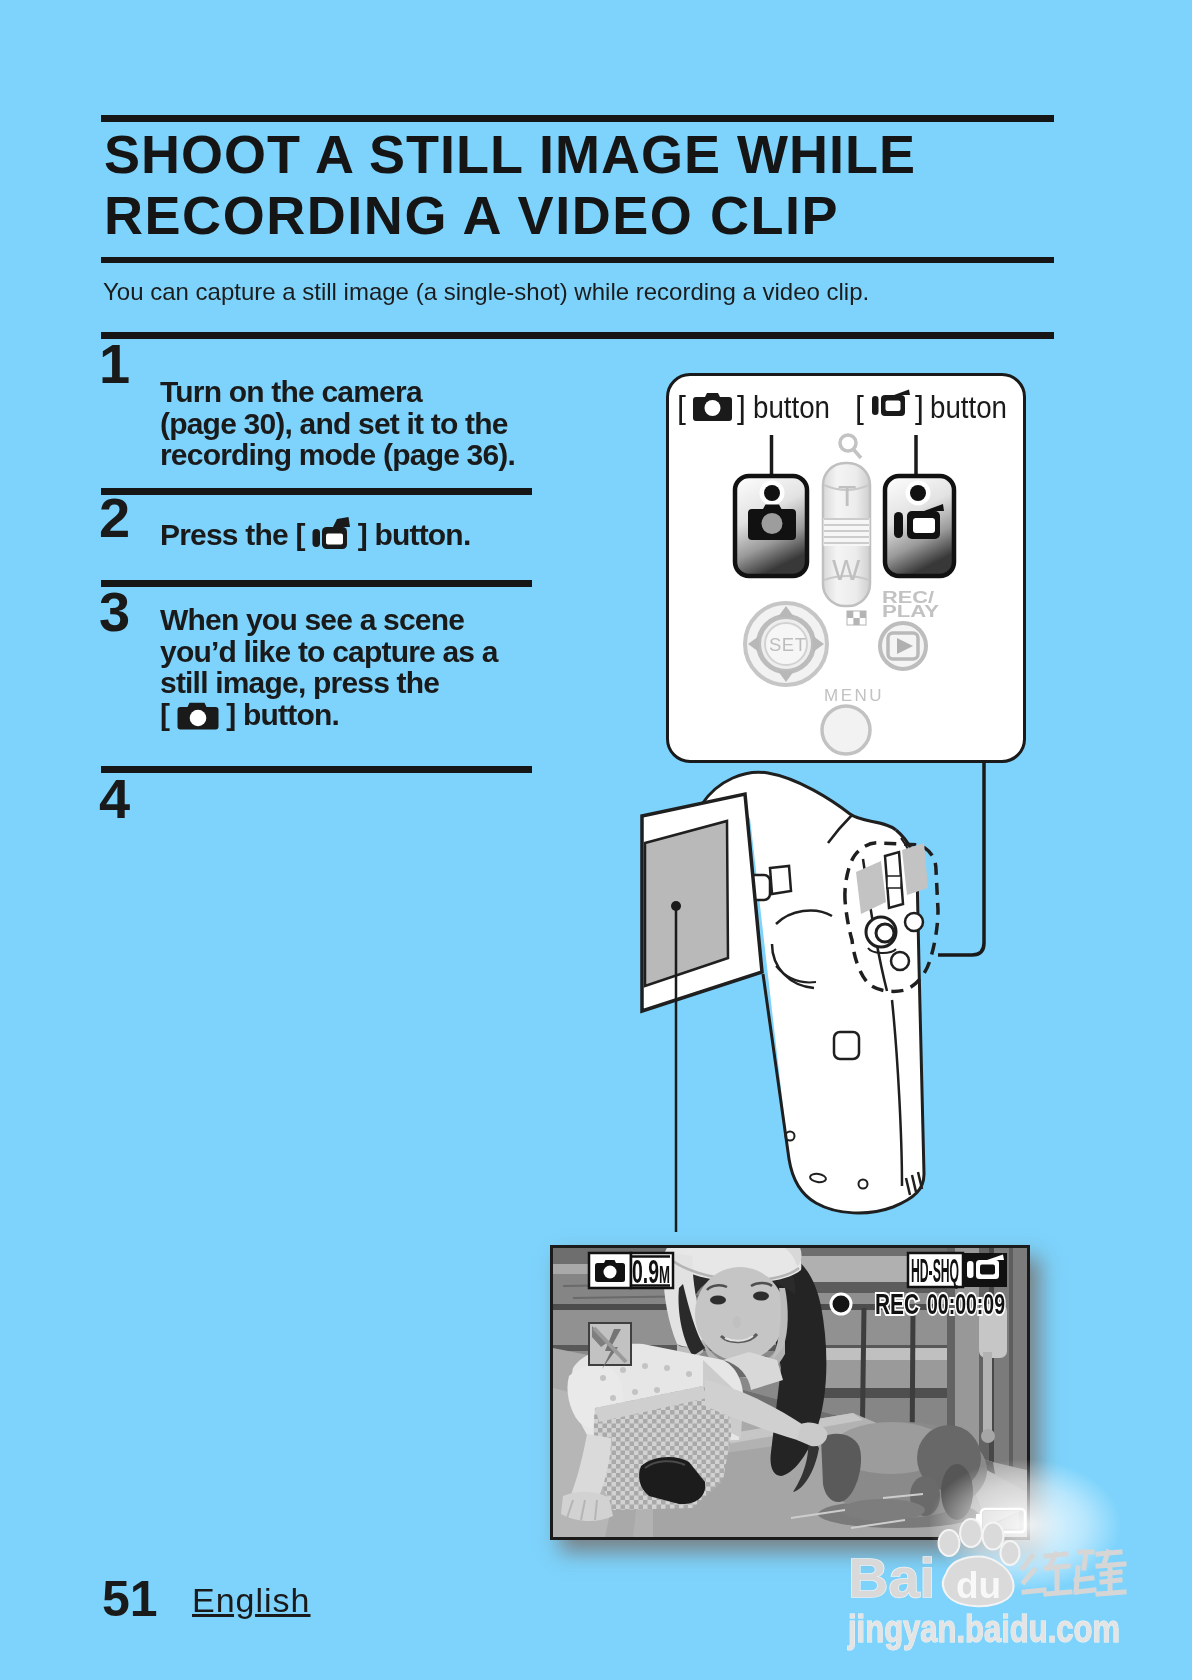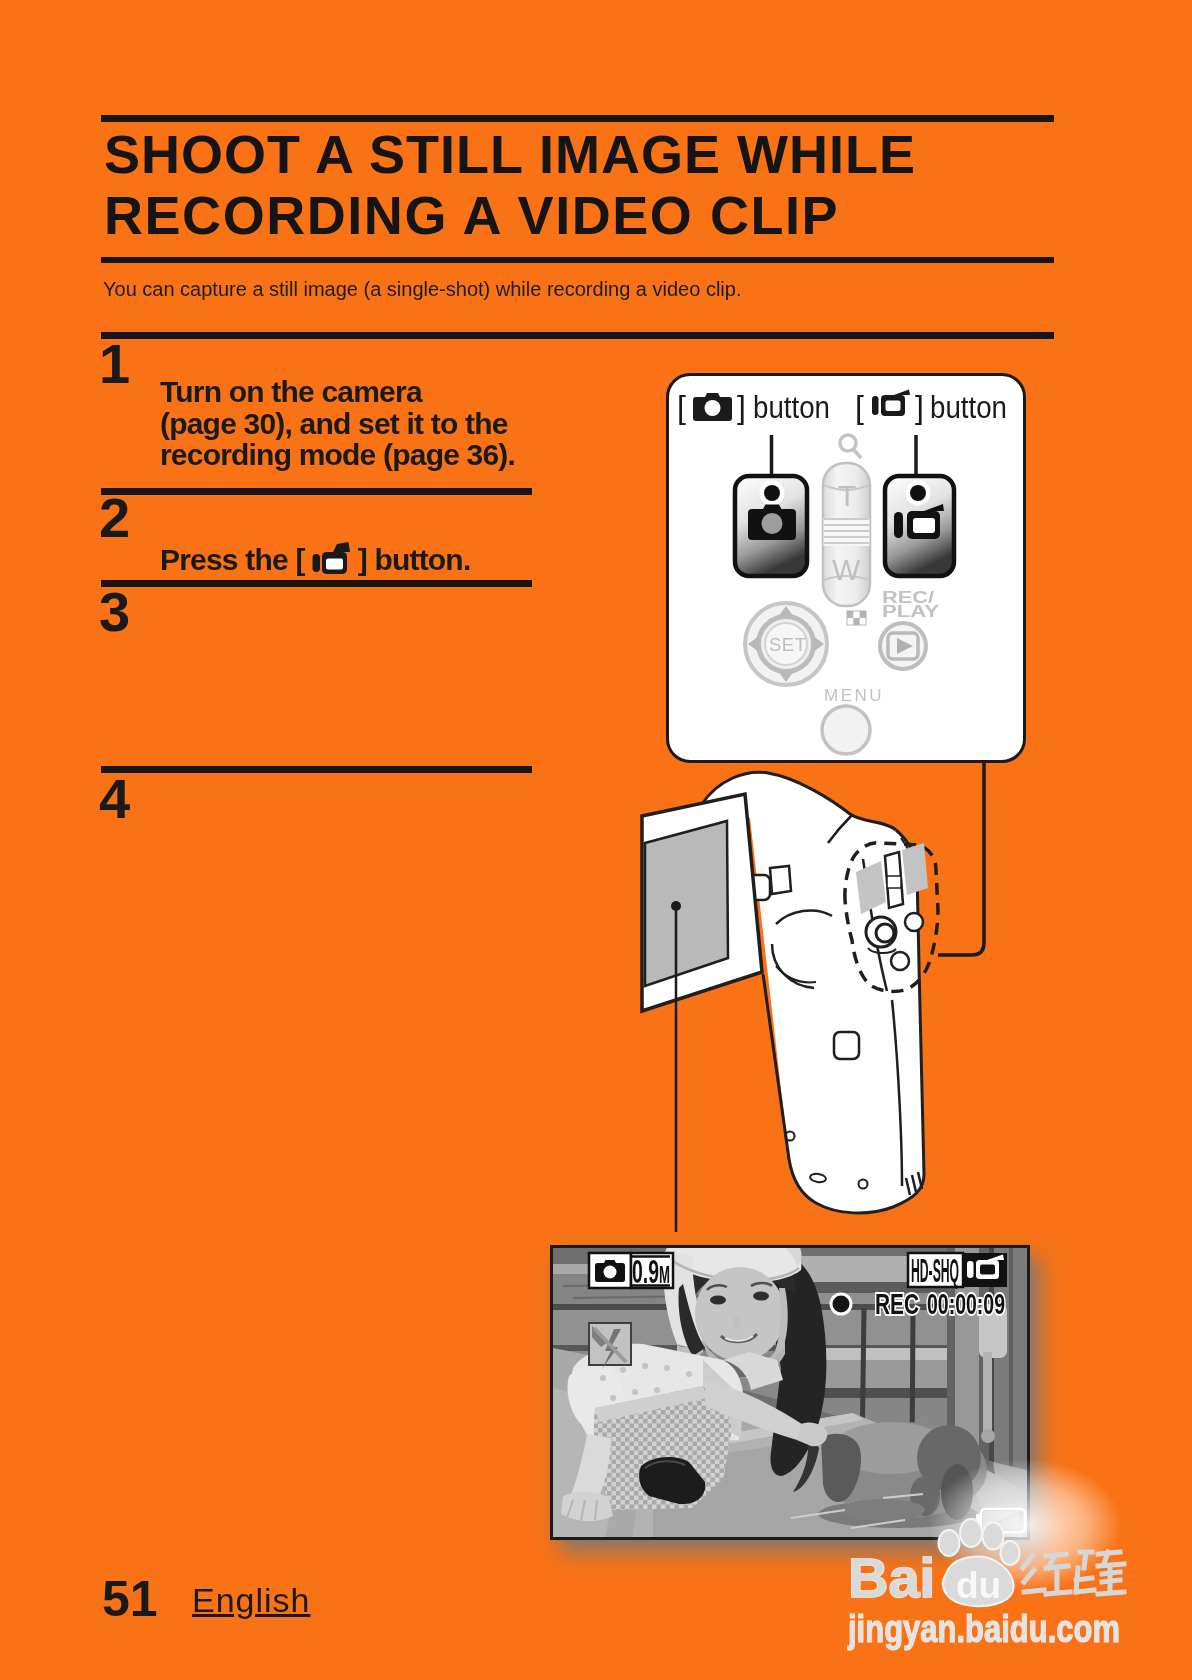--- a/index.html
+++ b/index.html
@@ -1,22 +1,22 @@
 <!DOCTYPE html>
 <html><head>
 <meta charset="utf-8">
 <style>
   html,body{margin:0;padding:0;background:#fff;}
-  #page{position:relative;width:1192px;height:1680px;background:#f97316;overflow:hidden;
+  #page{position:relative;width:1192px;height:1680px;background:#7dd3fc;overflow:hidden;
         font-family:"Liberation Sans",sans-serif;color:#111;}
   .bar{position:absolute;left:101px;width:953px;height:7px;background:#161616;}
   .bars{position:absolute;left:101px;width:431px;height:7px;background:#161616;}
   #title{position:absolute;left:104px;top:124px;font-size:54px;font-weight:bold;
          line-height:61px;letter-spacing:1px;color:#151515;}
-  #intro{position:absolute;left:103px;top:278px;font-size:20px;color:#1c1c1c;text-align:center;}
+  #intro{position:absolute;left:103px;top:278px;font-size:24px;color:#1c1c1c;text-align:center;}
   .num{position:absolute;left:99px;font-size:56px;font-weight:bold;line-height:56px;color:#1a1a1a;}
   .step{position:absolute;left:160px;font-size:30px;font-weight:bold;line-height:31.6px;letter-spacing:-0.8px;color:#1a1a1a;}
   .icon{vertical-align:-6px;}
   #footer67{position:absolute;left:102px;top:1570px;font-size:50px;font-weight:bold;color:#1a1a1a;}
   #footerEn{position:absolute;left:192px;top:1581px;font-size:34px;letter-spacing:1px;color:#1a1a1a;text-decoration:underline;}
   #panel{position:absolute;left:666px;top:373px;width:354px;height:384px;
          border:3px solid #1a1a1a;border-radius:24px;background:#fff;}
 </style>
 </head>
 <body>
@@ -25,29 +25,33 @@
   <div id="title">SHOOT A STILL IMAGE WHILE<br><span style="letter-spacing:1.55px">RECORDING A VIDEO CLIP</span></div>
   <div class="bar" style="top:257px;height:6px;"></div>
   <div id="intro">You can capture a still image (a single-shot) while recording a video clip.</div>
   <div class="bar" style="top:332px;"></div>
 
   <div class="num" style="top:336px;">1</div>
   <div class="step" style="top:376px;">Turn on the camera<br>(page 30), and set it to the<br>recording mode (page 36).</div>
 
   <div class="bars" style="top:488px;"></div>
   <div class="num" style="top:490px;">2</div>
-  <div class="step" style="top:541px;text-align:center;">Press the [ <svg class="icon" style="vertical-align:-7px" width="38" height="36" viewBox="0 0 38 36">
+  <div class="step" style="top:516px;text-align:center;">Press the [ <svg class="icon" style="vertical-align:-7px" width="38" height="36" viewBox="0 0 38 36">
         <rect x="0.5" y="13" width="7.5" height="18" rx="3.7" fill="#1a1a1a"></rect>
         <rect x="10" y="11" width="25" height="22" rx="4.5" fill="#1a1a1a"></rect>
         <rect x="14" y="17.5" width="17" height="11" rx="2" fill="#fff"></rect>
         <path d="M21 11 L25 3 L36.5 1 L38 11 Z" fill="#1a1a1a"></path>
       </svg> ] button.</div>
 
   <div class="bars" style="top:580px;"></div>
   <div class="num" style="top:584px;">3</div>
+  <div class="step" style="top:604px;">When you see a scene<br>you’d like to capture as a<br>still image, press the<br>[ <svg class="icon" style="vertical-align:-5px" width="42" height="28" viewBox="0 0 42 28">
+        <path d="M3.5 5 L10.5 5 L12.5 0.8 L27.5 0.8 L29.5 5 L38.5 5 Q41.5 5 41.5 8 L41.5 24.5 Q41.5 27.5 38.5 27.5 L3.5 27.5 Q0.5 27.5 0.5 24.5 L0.5 8 Q0.5 5 3.5 5 Z" fill="#1a1a1a"></path>
+        <circle cx="21" cy="16" r="8.3" fill="#fff"></circle>
+      </svg> ] button.</div>
 
   <div class="bars" style="top:766px;"></div>
   <div class="num" style="top:771px;">4</div>
 
   <div id="panel"></div>
   <svg id="panelArt" style="position:absolute;left:666px;top:373px;" width="360" height="390" viewBox="0 0 360 390">
     <defs>
       <linearGradient id="btng" x1="0" y1="0" x2="0.35" y2="1">
         <stop offset="0" stop-color="#ffffff"></stop>
           <stop offset="0.45" stop-color="#e2e2e2"></stop>

